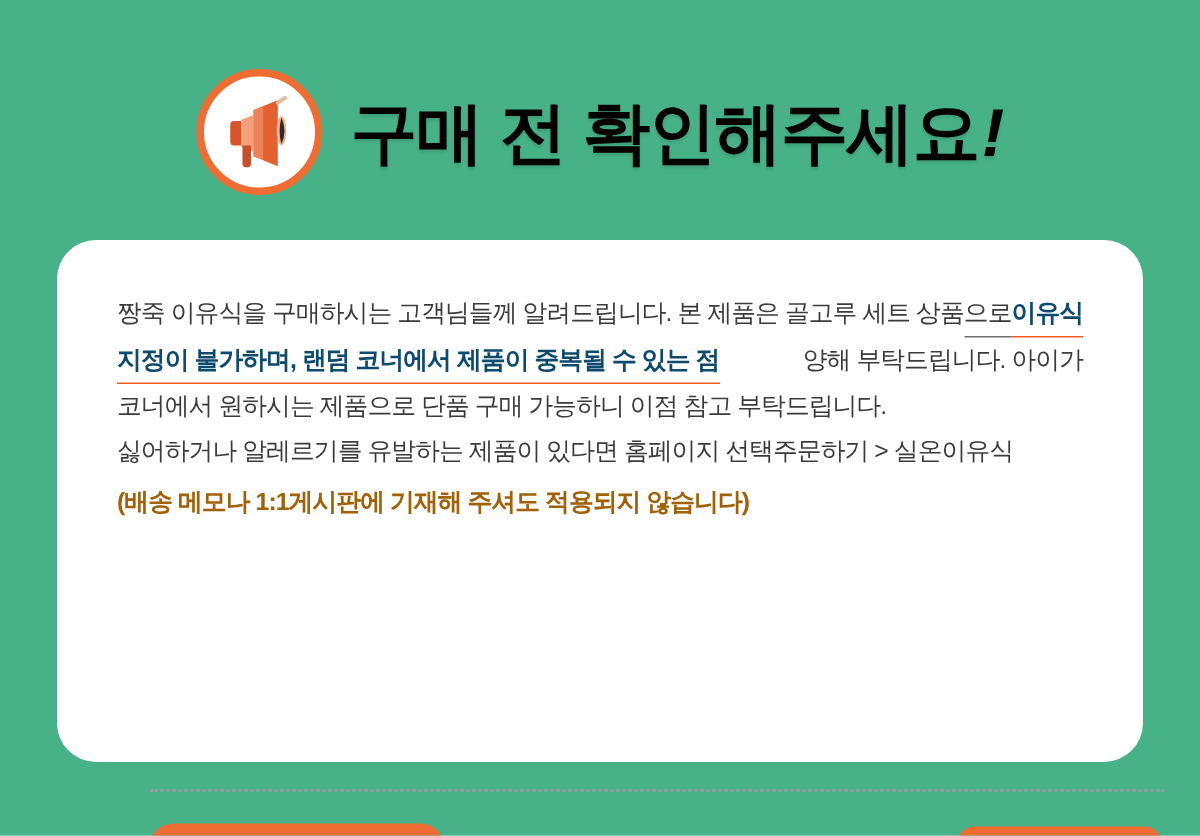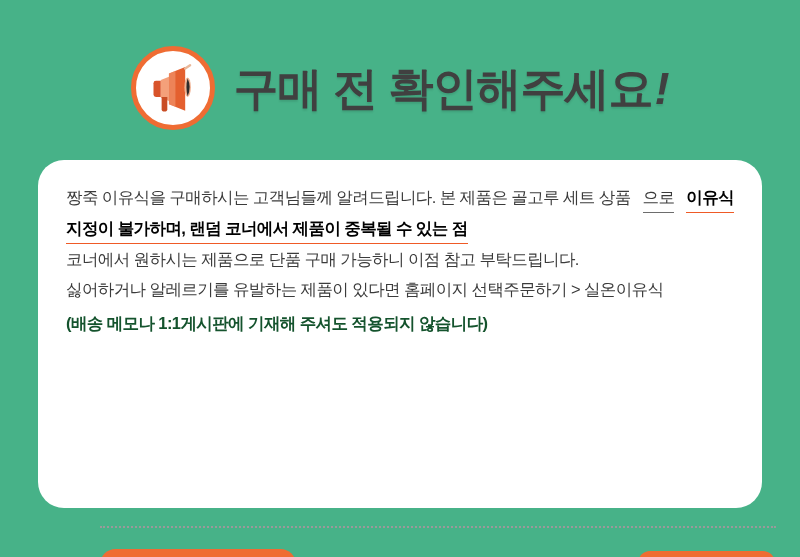--- a/index.html
+++ b/index.html
@@ -50,21 +50,21 @@
     align-items: center;
     justify-content: center;
   }
   .megaphone-badge svg {
     display: block;
     width: 52px;
     height: 52px;
   }
 
   .header-title {
-    color: #404040;
+    color: #000000;
     font-size: 45px;
     font-weight: bold;
     letter-spacing: -1px;
     line-height: 1;
     white-space: nowrap;
     text-shadow: 0 2px 2px rgba(0, 0, 0, 0.10);
     font-style: normal;
   }
   .header-title .excl {
     font-style: italic;
@@ -79,49 +79,49 @@
     width: 724px;
     height: 348px;
     background: #ffffff;
     border-radius: 26px;
     box-sizing: border-box;
     padding: 18px 24px 0 24px;
   }
 
   
   .notice-body {
-    margin: 4px;
+    margin: 16px;
     padding: 0 0 0 0;
     color: #3b3b3b;
     font-size: 16.5px;
     line-height: 30px;
     text-align: justify;
     text-justify: inter-character;
     letter-spacing: -0.6px;
     word-break: keep-all;
   }
   .notice-body .ln {
     display: block;
     white-space: nowrap;
   }
   .notice-body .ln.spread {
     display: flex;
     justify-content: space-between;
   }
   .hl-u {
-    color: #000000;
+    color: #0c4a6e;
     font-weight: bold;
     border-bottom: 1.5px solid #ef5a26;
   }
   .u-dark {
     border-bottom: 1.5px solid #6d6d6d;
   }
   .note-line {
     display: block;
-    color: #14532d;
+    color: #a16207;
     font-weight: bold;
     font-size: 16.5px;
     line-height: 30px;
     letter-spacing: -0.6px;
     white-space: nowrap;
     margin-top: 4px;
   }
 
   
   .divider {
@@ -222,20 +222,21 @@
   <div class="card">
 
     <div class="notice-body">
       <span class="ln spread">
         <span>짱죽 이유식을 구매하시는 고객님들께 알려드립니다. 본 제품은 골고루 세트 상품</span>
           <span class="u-dark">으로</span>
           <span class="hl-u">이유식</span>
       </span>
       <span class="ln spread">
         <span class="hl-u">지정이 불가하며, 랜덤 코너에서 제품이 중복될 수 있는 점</span>
+          <span>양해 부탁드립니다.  아이가</span>
       </span>
       <span class="ln">코너에서 원하시는 제품으로 단품 구매 가능하니 이점 참고 부탁드립니다.</span>
       <span class="ln spread">싫어하거나 알레르기를 유발하는 제품이 있다면 홈페이지 선택주문하기 &gt; 실온이유식</span>
       <span class="note-line">(배송 메모나 1:1게시판에 기재해 주셔도 적용되지 않습니다)</span>
     </div>
 
     <div class="divider"></div>
 
     <div class="rows">
       <div class="row">

